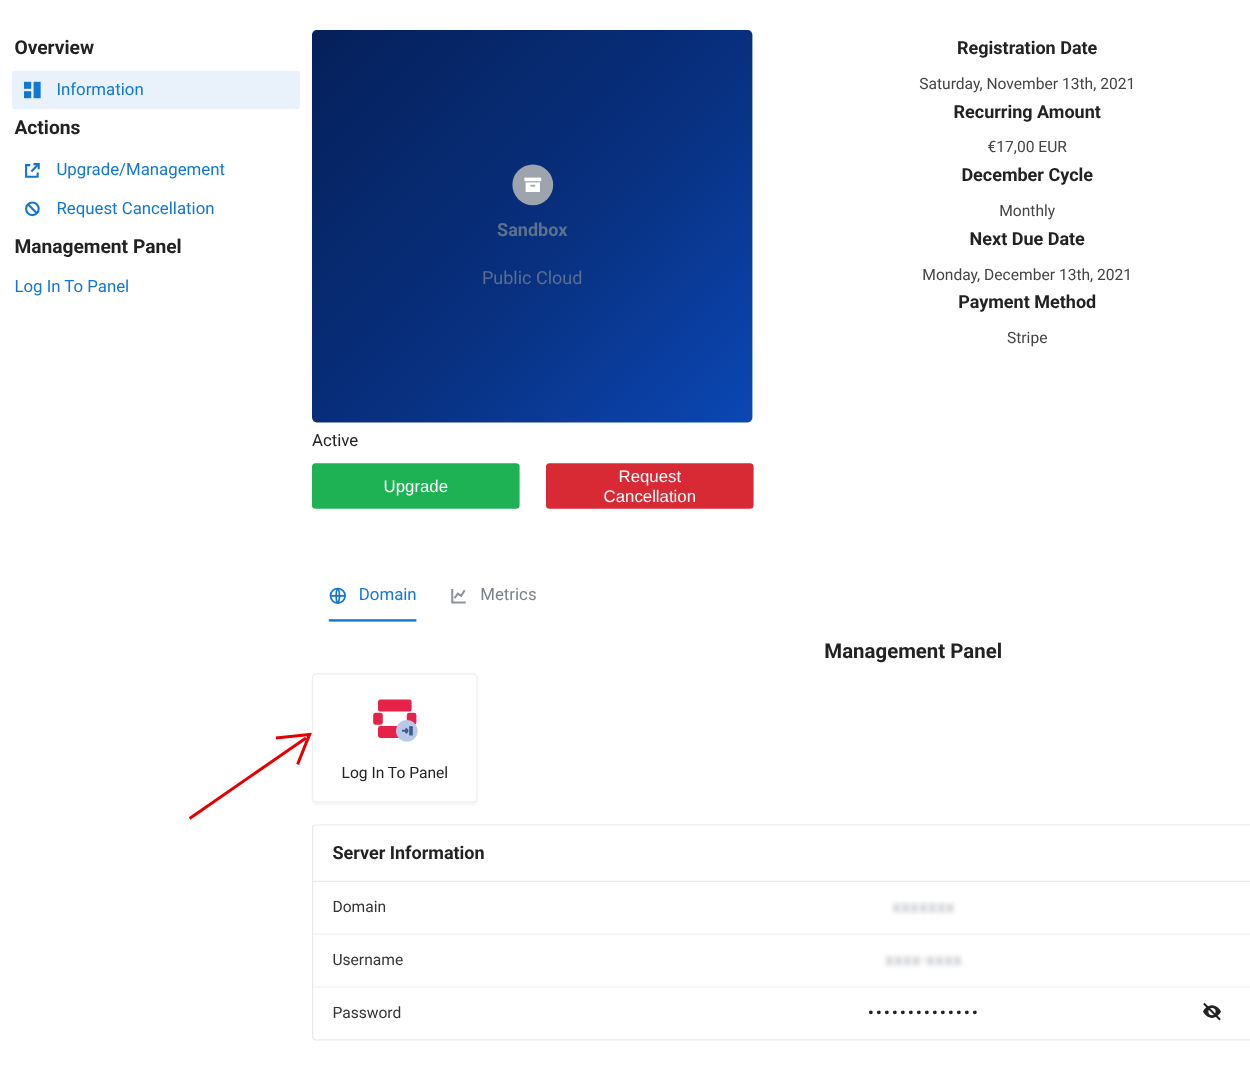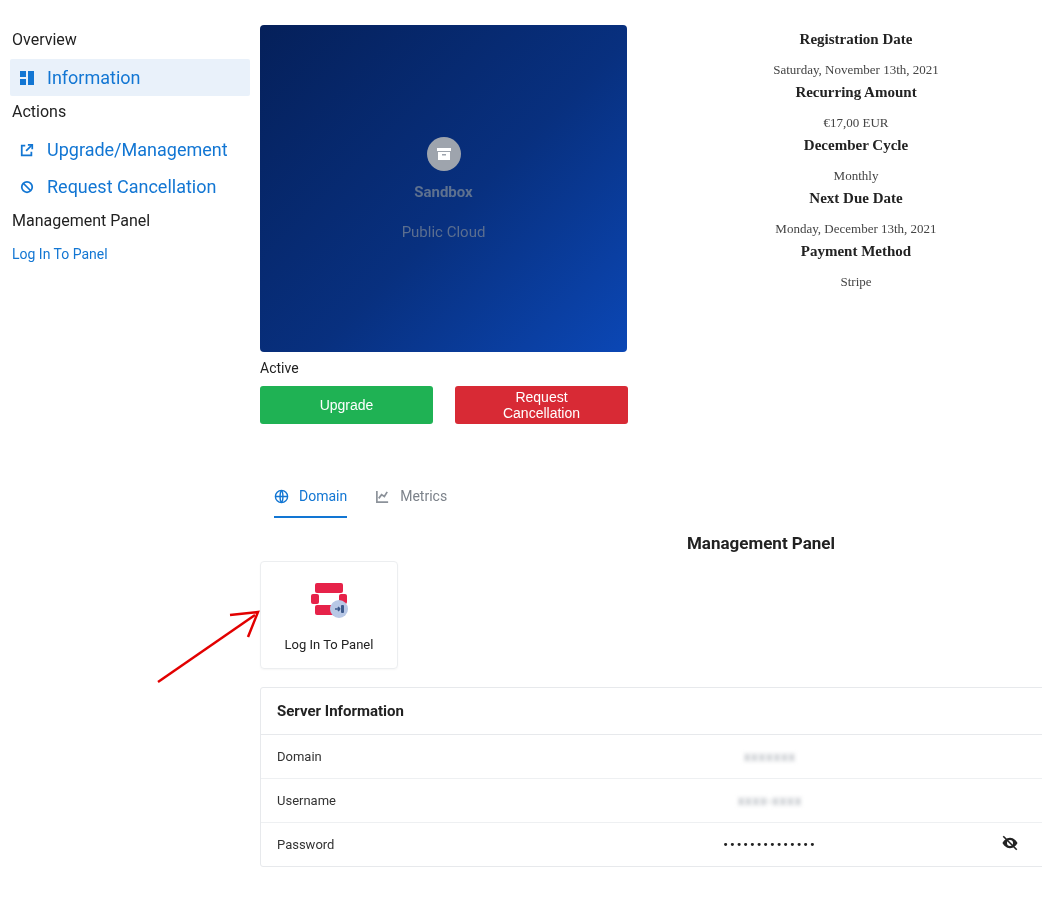--- a/index.html
+++ b/index.html
@@ -17,30 +17,30 @@
     align-items: flex-start;
     padding: 25px 0 30px 0;
   }
   
   .sidebar {
     width: 260px;
     padding: 0 10px;
   }
   .side-heading {
     font-size: 16px;
-    font-weight: 400;
+    font-weight: 700;
     margin: 5px 0 10px 2px;
   }
   .side-heading.mt { margin-top: 6px; }
   .side-item {
     display: flex;
     align-items: center;
     gap: 12px;
     padding: 8px 10px;
-    font-size: 18px;
+    font-size: 14px;
     color: #1276d3;
     cursor: pointer;
   }
   .side-item.active {
     background: #e9f1fa;
     border-radius: 2px;
   }
   .side-item .icon { width: 15px; color: #1276d3; display:flex; }
   .side-link {
     display: block;
@@ -113,21 +113,20 @@
     align-items: center;
     justify-content: center;
   }
   .btn-green { background: #1fb254; width: 173px; }
   .btn-red   { background: #d82a35; width: 173px; }
   
   .billing-col {
     flex: 1;
     padding: 0 10px 0 40px;
     text-align: center;
-    font-family: Liberation Serif, serif;
   }
   .info-heading {
     font-size: 15px;
     font-weight: 700;
     margin: 6px 0 14px 0;
   }
   .info-value {
     font-size: 13px;
     color: #444;
     margin-bottom: 4px;

